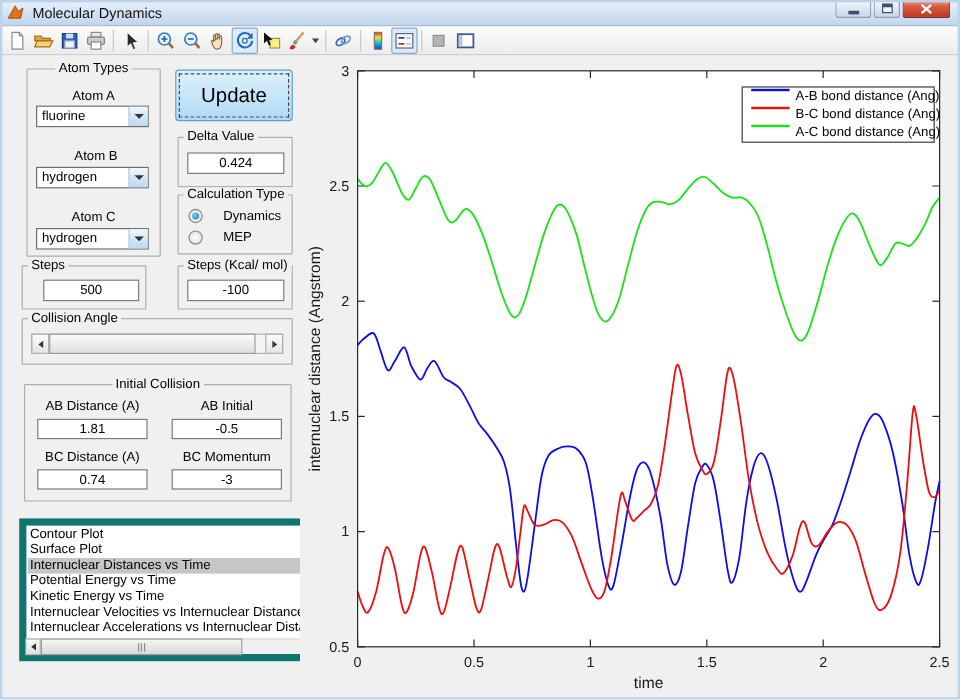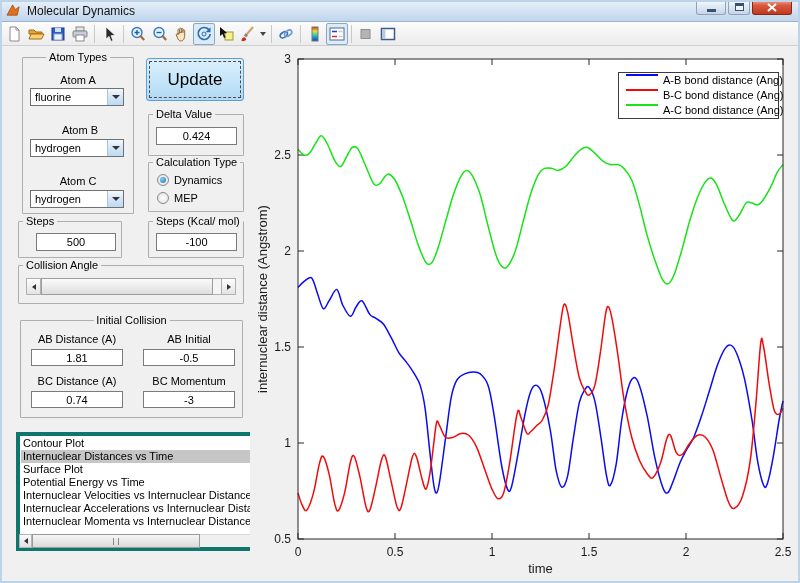--- a/index.html
+++ b/index.html
@@ -30,33 +30,33 @@
   .grp-label.center{left:50%;transform:translateX(-50%)}
   .grp-label.left{left:4px}
   .ctl-label{position:absolute;font-size:11px;color:#000;text-align:center}
   .combo{position:absolute;background:#fff;border:1px solid #707070;display:flex;align-items:stretch;font-size:11px}
   .combo .val{flex:1;padding:2px 0 0 4px;white-space:nowrap;overflow:hidden}
   .combo .dd{width:16px;border-left:1px solid #aac4da;background:linear-gradient(#f3f9fd,#d3e6f7 50%,#bddaf1);display:flex;align-items:center;justify-content:center}
   .combo .dd i{width:0;height:0;border-left:4px solid transparent;border-right:4px solid transparent;border-top:4px solid #333}
   input.field{position:absolute;background:#fff;border:1px solid #7b7b7b;font-size:11px;text-align:center;font-family:inherit;color:#000;outline:none}
   .update-btn{position:absolute;left:146px;top:12px;width:98px;height:43px;background:linear-gradient(#ddf0fc,#c6e6f9 50%,#b1d9f3);border:1px solid #5a9ddb;border-radius:3px;font-size:17px;color:#000;display:flex;align-items:center;justify-content:center}
   .update-btn::after{content:"";position:absolute;inset:2px;border:1px dashed #4a4a4a}
-  .radio-row{position:absolute;display:flex;align-items:center;gap:5px;font-size:11px}
+  .radio-row{position:absolute;display:flex;align-items:center;gap:17px;font-size:11px}
   .radio{width:12px;height:12px;border-radius:50%;border:1px solid #8a8a8a;background:radial-gradient(#ffffff,#dcdcdc);display:flex;align-items:center;justify-content:center}
   .radio.checked::before{content:"";width:6px;height:6px;border-radius:50%;background:radial-gradient(circle at 35% 35%,#7fd0f5,#1a73b0)}
   .slider{position:absolute;left:26px;top:232px;width:210px;height:17px;background:#f5f5f5;border:1px solid #b0b0b0}
   .sl-arrow{position:absolute;top:-1px;bottom:-1px;width:15px;background:linear-gradient(#fdfdfd,#e3e3e3);border:1px solid #b0b0b0;display:flex;align-items:center;justify-content:center}
   .sl-thumb{position:absolute;left:14px;top:-1px;bottom:-1px;width:172px;background:linear-gradient(#fbfbfb,#dedede);border:1px solid #9d9d9d}
   .tri{width:0;height:0}
   .tri.l{border-top:3px solid transparent;border-bottom:3px solid transparent;border-right:4px solid #333}
   .tri.r{border-top:3px solid transparent;border-bottom:3px solid transparent;border-left:4px solid #333}
   .tri.u{border-left:3px solid transparent;border-right:3px solid transparent;border-bottom:4px solid #333}
   .tri.d{border-left:3px solid transparent;border-right:3px solid transparent;border-top:4px solid #333}
   
-  .listbox{position:absolute;left:16px;top:386px;width:266px;height:119px;background:#fff;border:4px solid #0f766e}
+  .listbox{position:absolute;left:16px;top:386px;width:266px;height:119px;background:#fff;border:6px solid #0f766e}
   .lb-items{position:absolute;top:1px;left:1px;right:15px;bottom:14px;overflow:hidden}
   .lb-item{height:13px;line-height:13px;font-size:11px;white-space:nowrap;padding-left:2px;color:#000}
   .lb-item.selected{background:#c6c6c6}
   .lb-vscroll{position:absolute;top:0;right:0;width:14px;bottom:13px;background:#f0f0f0;border-left:1px solid #d9d9d9}
   .lb-hscroll{position:absolute;left:0;bottom:0;right:14px;height:13px;background:#f0f0f0;border-top:1px solid #d9d9d9}
   .sb-btn{position:absolute;background:linear-gradient(#fafafa,#e2e2e2);border:1px solid #b5b5b5;display:flex;align-items:center;justify-content:center}
   .sb-thumb{position:absolute;background:linear-gradient(#f6f6f6,#dadada);border:1px solid #9a9a9a;display:flex;align-items:center;justify-content:center}
   .vgrip{width:7px;height:6px;border-top:1px solid #8a8a8a;border-bottom:1px solid #8a8a8a;background:linear-gradient(transparent 42%,#8a8a8a 42% 58%,transparent 58%)}
   .hgrip{height:7px;width:6px;border-left:1px solid #8a8a8a;border-right:1px solid #8a8a8a;background:linear-gradient(90deg,transparent 42%,#8a8a8a 42% 58%,transparent 58%)}
   
@@ -289,23 +289,24 @@
     <input class="field" style="left: 31px; top: 303px; width: 92px; height: 17px;" value="1.81">
     <input class="field" style="left: 143px; top: 303px; width: 92px; height: 17px;" value="-0.5">
     <div class="ctl-label" style="left:31px;top:329px;width:92px">BC Distance (A)</div>
     <div class="ctl-label" style="left:143px;top:329px;width:92px">BC Momentum</div>
     <input class="field" style="left: 31px; top: 345px; width: 92px; height: 17px;" value="0.74">
     <input class="field" style="left: 143px; top: 345px; width: 92px; height: 17px;" value="-3">
 
     <div class="listbox">
       <div class="lb-items">
           <div class="lb-item">Contour Plot</div>
+          <div class="lb-item">Surface Plot</div>
           <div class="lb-item selected">Internuclear Distances vs Time</div>
-          <div class="lb-item">Surface Plot</div>
           <div class="lb-item">Potential Energy vs Time</div>
+          <div class="lb-item">Kinetic Energy vs Time</div>
           <div class="lb-item">Internuclear Velocities vs Internuclear Distance</div>
           <div class="lb-item">Internuclear Accelerations vs Internuclear Dista</div>
           <div class="lb-item">Internuclear Momenta vs Internuclear Distance</div>
         </div>
       <div class="lb-vscroll">
         <div class="sb-btn" style="top:-1px;left:-1px;right:-1px;height:13px">
             <i class="tri u"></i>
           </div>
         <div class="sb-thumb" style="top:12px;left:-1px;right:-1px;height:36px">
             <span class="vgrip"></span>

